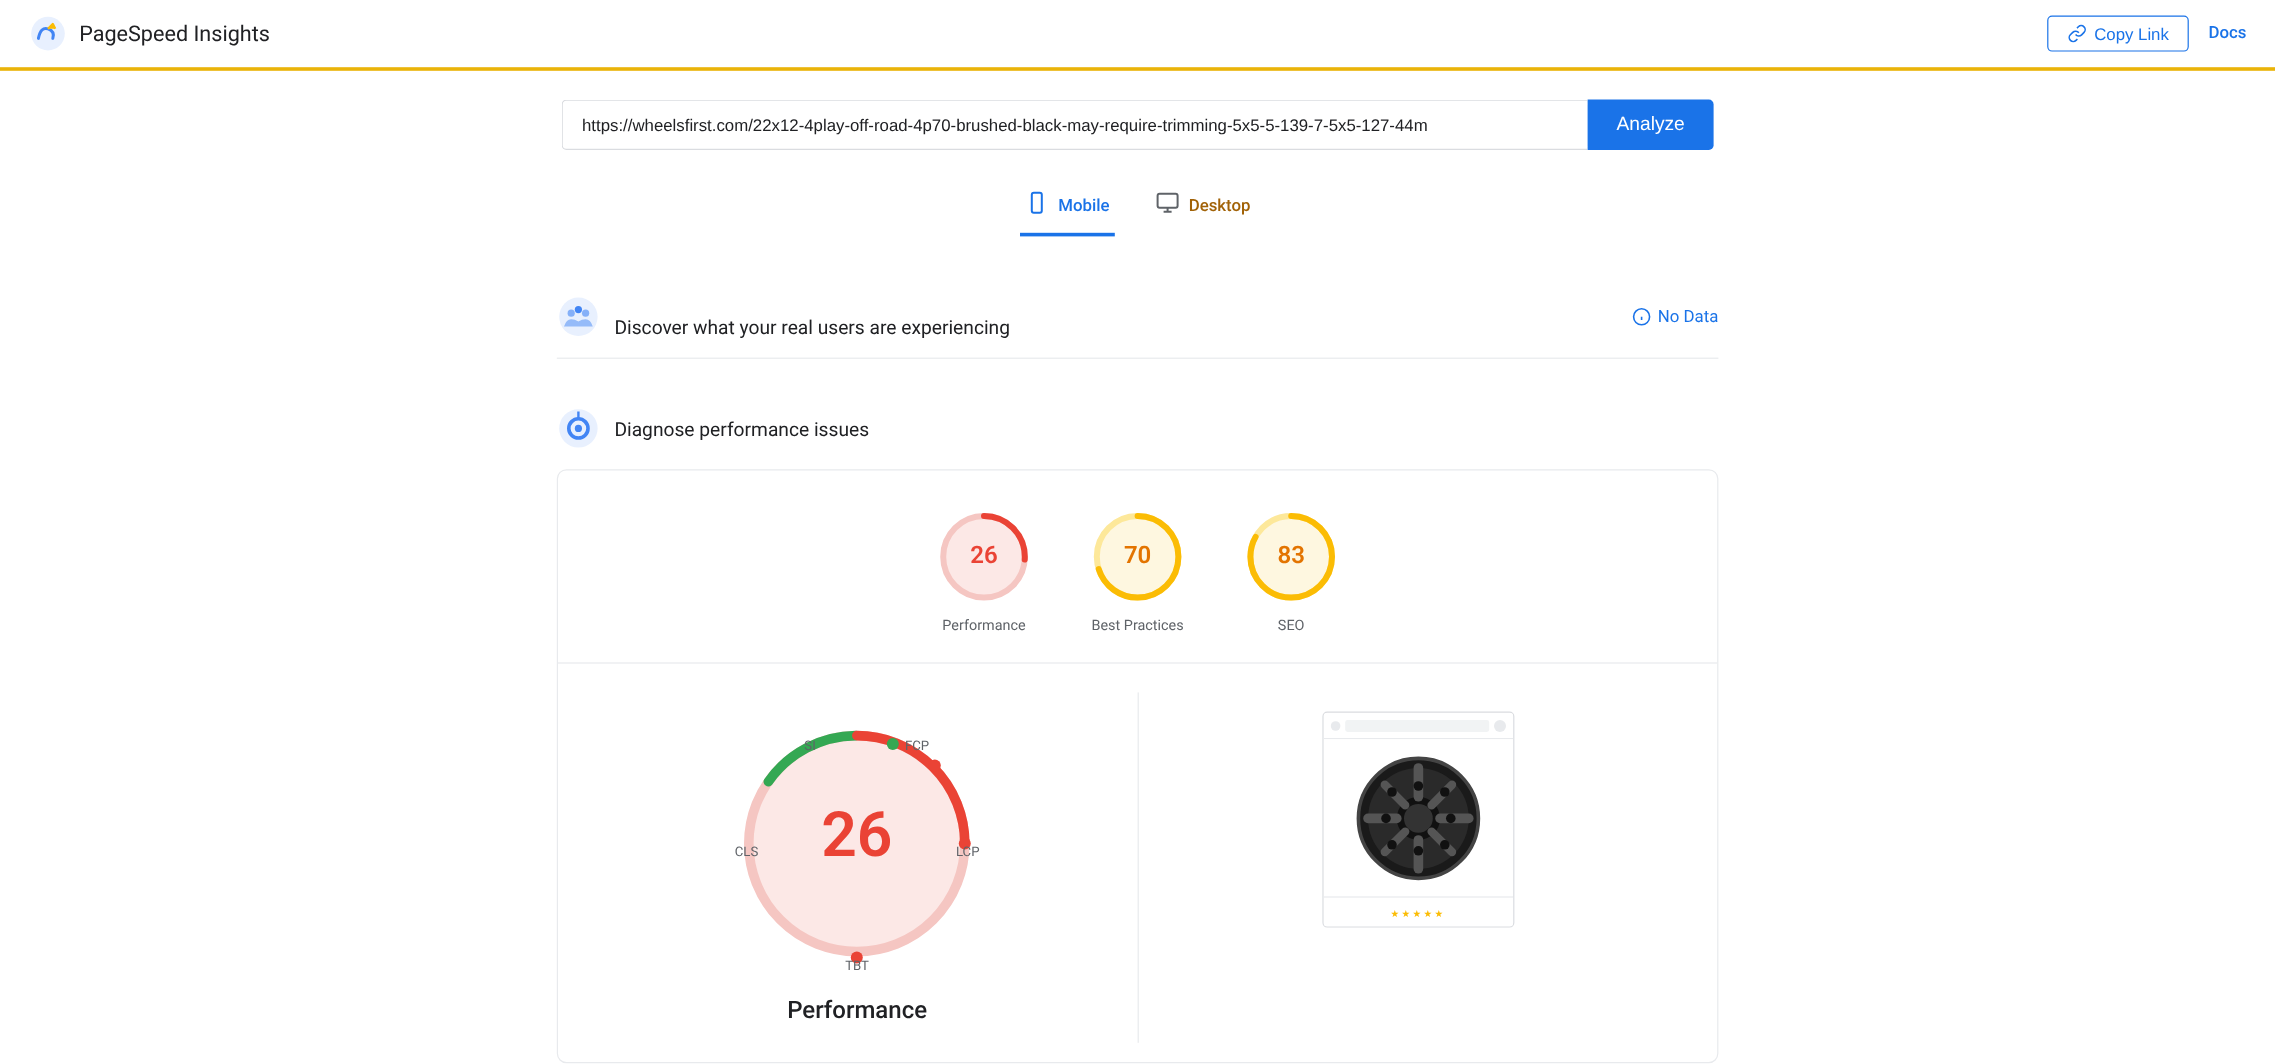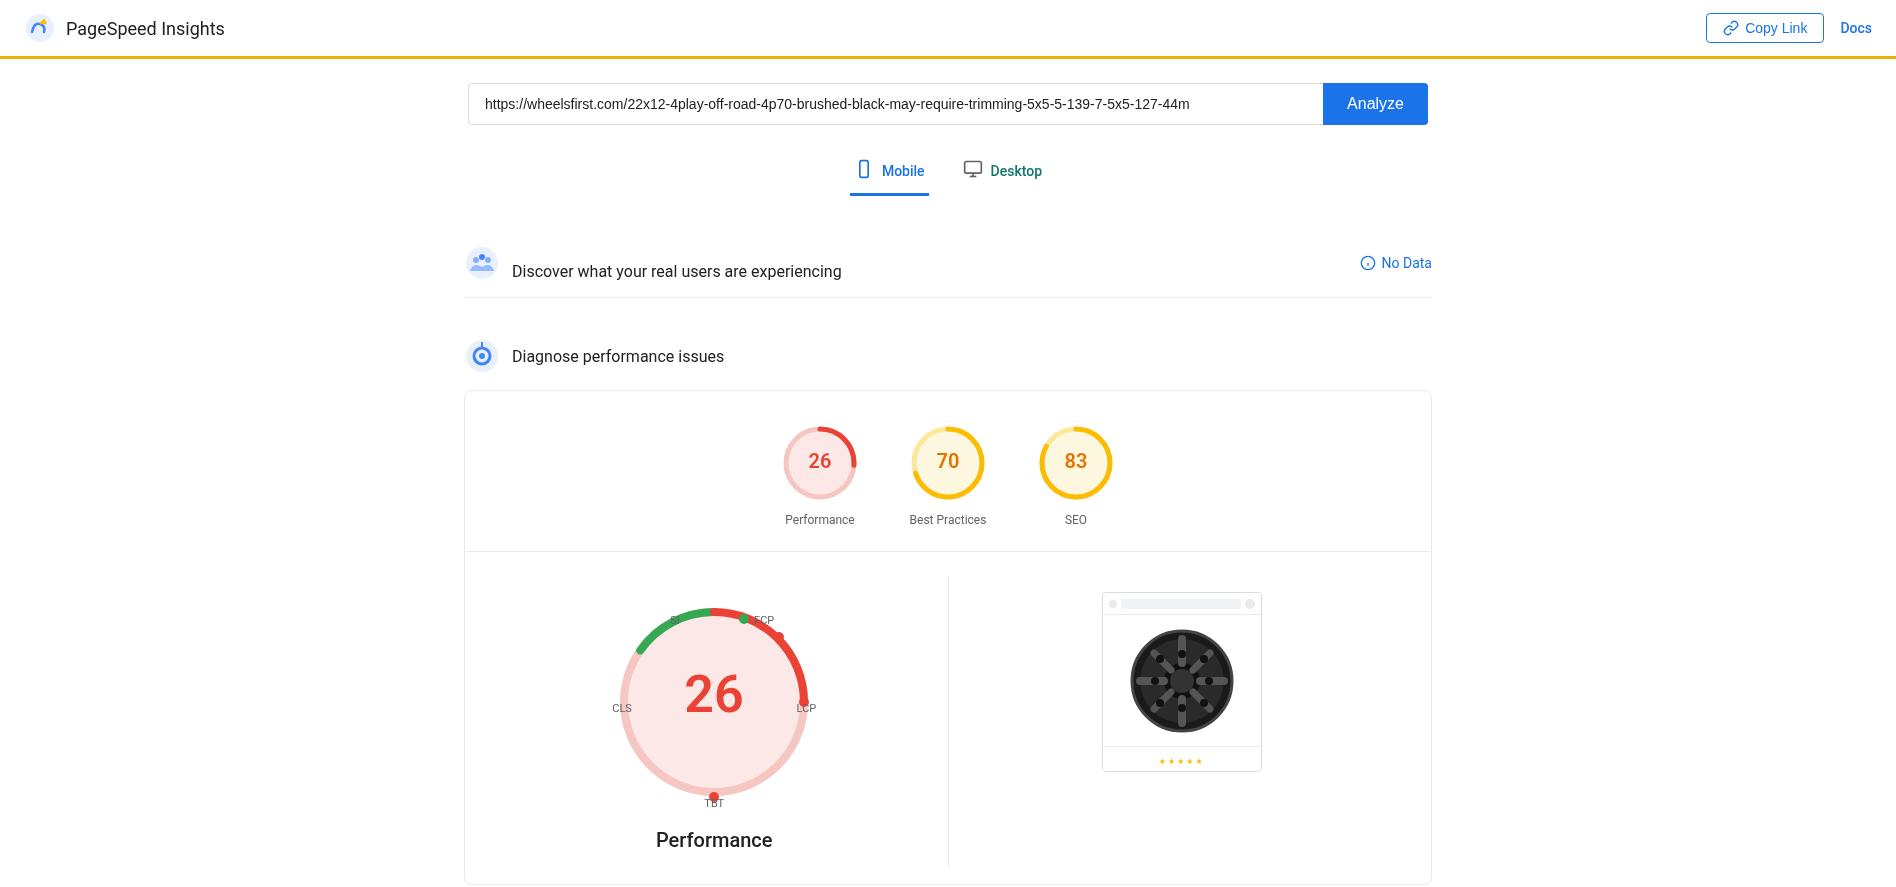--- a/index.html
+++ b/index.html
@@ -105,21 +105,21 @@
       margin-bottom: 32px;
       border-bottom: 1px solid transparent;
     }
     .tab {
       display: flex;
       align-items: center;
       gap: 8px;
       padding: 10px 4px;
       cursor: pointer;
       font-size: 14px;
-      color: #0f766e;
+      color: #a16207;
       border-bottom: 3px solid transparent;
       font-weight: 500;
     }
     .tab.active {
       color: #1a73e8;
       border-bottom: 3px solid #1a73e8;
     }
     .tab-icon {
       font-size: 18px;
     }

